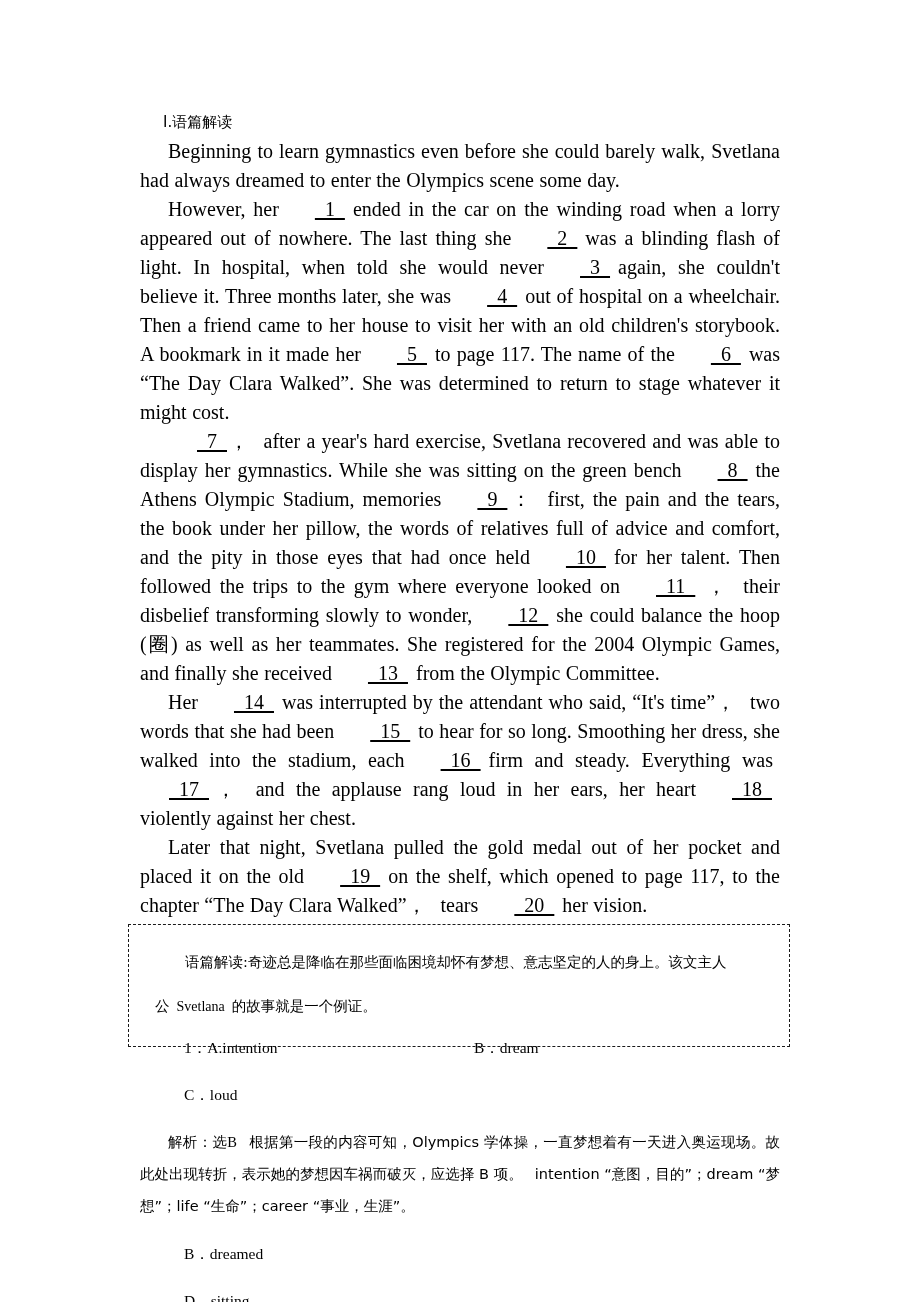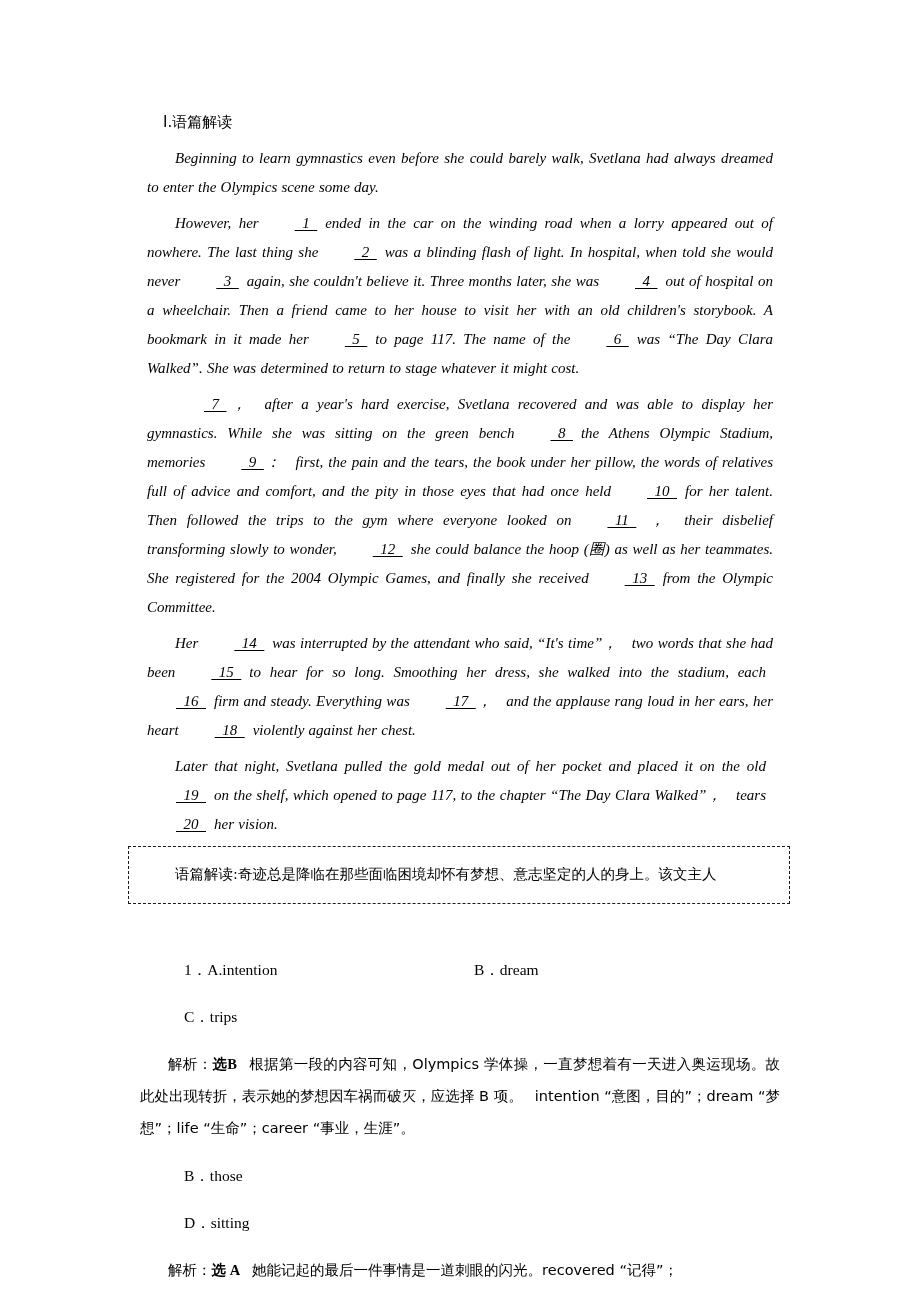--- a/index.html
+++ b/index.html
@@ -33,29 +33,28 @@
     font-family: "DejaVu Sans", "Liberation Sans", sans-serif;
     font-size: 15px;
     line-height: 29px;
     margin: 0 0 0 23px;
     white-space: nowrap;
     font-weight: 500;
   }
 
   
   .para {
-    font-size: 15px;
+    font-size: 20px;
     line-height: 29px;
     text-align: justify;
     text-align-last: left;
     text-justify: inter-word;
-    margin: 7px;
+    margin: 0;
     text-indent: 28px;
     word-spacing: 0.5px;
-    font-style: italic;
   }
 
   
   .blk {
     display: inline-block;
     text-decoration: underline;
     text-underline-offset: 2px;
     padding: 0 1px;
     white-space: pre;
   }
@@ -68,21 +67,21 @@
     left: -12px;
     width: 662px;
     border: 1px dashed #1a1a1a;
     box-sizing: border-box;
     padding: 8px 12px 10px 12px;
   }
   .cn {
     font-family: "DejaVu Sans", "Liberation Sans", sans-serif;
     font-size: 14.5px;
     line-height: 30px;
-    margin: 4px;
+    margin: 14px;
     text-align: justify;
     text-align-last: left;
   }
   .cn .en {
     font-family: "Liberation Serif", "DejaVu Serif", serif;
     font-size: 14px;
   }
   .cn.indent { text-indent: 30px; }
 
   
@@ -102,21 +101,20 @@
     font-size: 14.5px;
     line-height: 32px;
     margin: 0;
     text-align: justify;
     text-align-last: left;
     text-indent: 28px;
   }
   .expl .en {
     font-family: "Liberation Serif", "DejaVu Serif", serif;
     font-size: 14.5px;
-    font-weight: bold;
   }
   .expl .sp { display: inline-block; width: 12px; }
 </style>
 </head>
 <body>
 
 <div class="page">
   <div class="content">
 
     <div class="sec-title">Ⅰ.语篇解读</div>
@@ -127,37 +125,38 @@
 
     <p class="para"><span class="blk"> 7 </span><span>，</span><span class="gap"></span><span>after a year's hard exercise, Svetlana recovered and was able to display her gymnastics. While she was sitting on the green bench</span><span class="gap-sm"></span><span class="blk"> 8 </span><span class="gap-sm"></span><span>the Athens Olympic Stadium, memories</span><span class="gap-sm"></span><span class="blk"> 9 </span><span>：</span><span class="gap"></span><span>first, the pain and the tears, the book under her pillow, the words of relatives full of advice and comfort, and the pity in those eyes that had once held</span><span class="gap-sm"></span><span class="blk"> 10 </span><span class="gap-sm"></span><span>for her talent. Then followed the trips to the gym where everyone looked on</span><span class="gap-sm"></span><span class="blk"> 11 </span><span class="gap-sm"></span><span>，</span><span class="gap"></span><span>their disbelief transforming slowly to wonder,</span><span class="gap-sm"></span><span class="blk"> 12 </span><span class="gap-sm"></span><span>she could balance the hoop (圈) as well as her teammates. She registered for the 2004 Olympic Games, and finally she received</span><span class="gap-sm"></span><span class="blk"> 13 </span><span class="gap-sm"></span><span>from the Olympic Committee.</span></p>
 
     <p class="para"><span>Her</span><span class="gap-sm"></span><span class="blk"> 14 </span><span class="gap-sm"></span><span>was interrupted by the attendant who said, “It's time”，</span><span class="gap"></span><span>two words that she had been</span><span class="gap-sm"></span><span class="blk"> 15 </span><span class="gap-sm"></span><span>to hear for so long. Smoothing her dress, she walked into the stadium, each</span><span class="gap-sm"></span><span class="blk"> 16 </span><span class="gap-sm"></span><span>firm and steady. Everything was</span><span class="gap-sm"></span><span class="blk"> 17 </span><span>，</span><span class="gap"></span><span>and the applause rang loud in her ears, her heart</span><span class="gap-sm"></span><span class="blk"> 18 </span><span class="gap-sm"></span><span>violently against her chest.</span></p>
 
     <p class="para"><span>Later that night, Svetlana pulled the gold medal out of her pocket and placed it on the old</span><span class="gap-sm"></span><span class="blk"> 19 </span><span class="gap-sm"></span><span>on the shelf, which opened to page 117, to the chapter “The Day Clara Walked”，</span><span class="gap"></span><span>tears</span><span class="gap-sm"></span><span class="blk"> 20 </span><span class="gap-sm"></span><span>her vision.</span></p>
 
     <div style="position:relative;height:92px;margin-top:4px;">
       <div class="dash-box">
         <p class="cn indent"><span>语篇解读:</span><span>奇迹总是降临在那些面临困境却怀有梦想、意志坚定的人的身上。该文主人</span></p>
+        <p class="cn"><span>公</span><span class="gap-sm"></span><span class="en">Svetlana</span><span class="gap-sm"></span><span>的故事就是一个例证。</span></p>
       </div>
     </div>
 
     <div>
       <div class="opt-row">
         <span class="opt-a"><span>1．</span><span>A.intention</span></span>
         <span class="opt-b">B．dream</span>
       </div>
       <div class="opt-row">
-        <span class="opt-a">C．trips</span>
+        <span class="opt-a">C．loud</span>
       </div>
       <p class="expl"><span>解析：</span><span class="en">选B</span><span class="sp"></span><span>根据第一段的内容可知，Olympics 学体操，一直梦想着有一天进入奥运现场。故此处出现转折，表示她的梦想因车祸而破灭，应选择 B 项。</span><span class="sp"></span><span>intention “意图，目的”；dream “梦想”；life “生命”；career “事业，生涯”。</span></p>
     </div>
 
     <div>
       <div class="opt-row">
-        <span class="opt-b">B．those</span>
+        <span class="opt-b">B．dreamed</span>
       </div>
       <div class="opt-row">
         <span class="opt-b">D．sitting</span>
       </div>
       <p class="expl"><span>解析：</span><span class="en">选 A</span><span class="sp"></span><span>她能记起的最后一件事情是一道刺眼的闪光。recovered “记得”；</span></p>
     </div>
 
   </div>
 </div>
 

